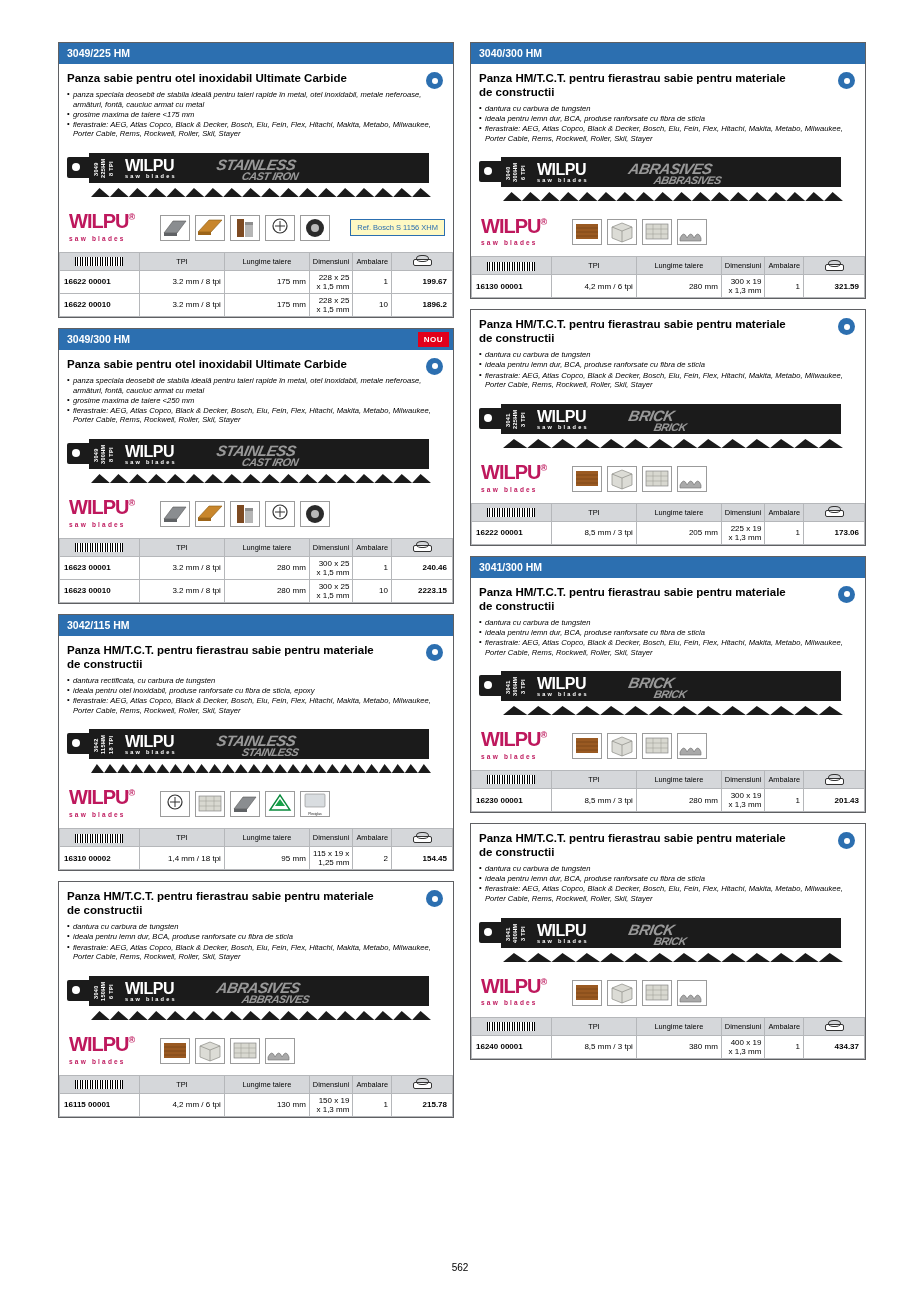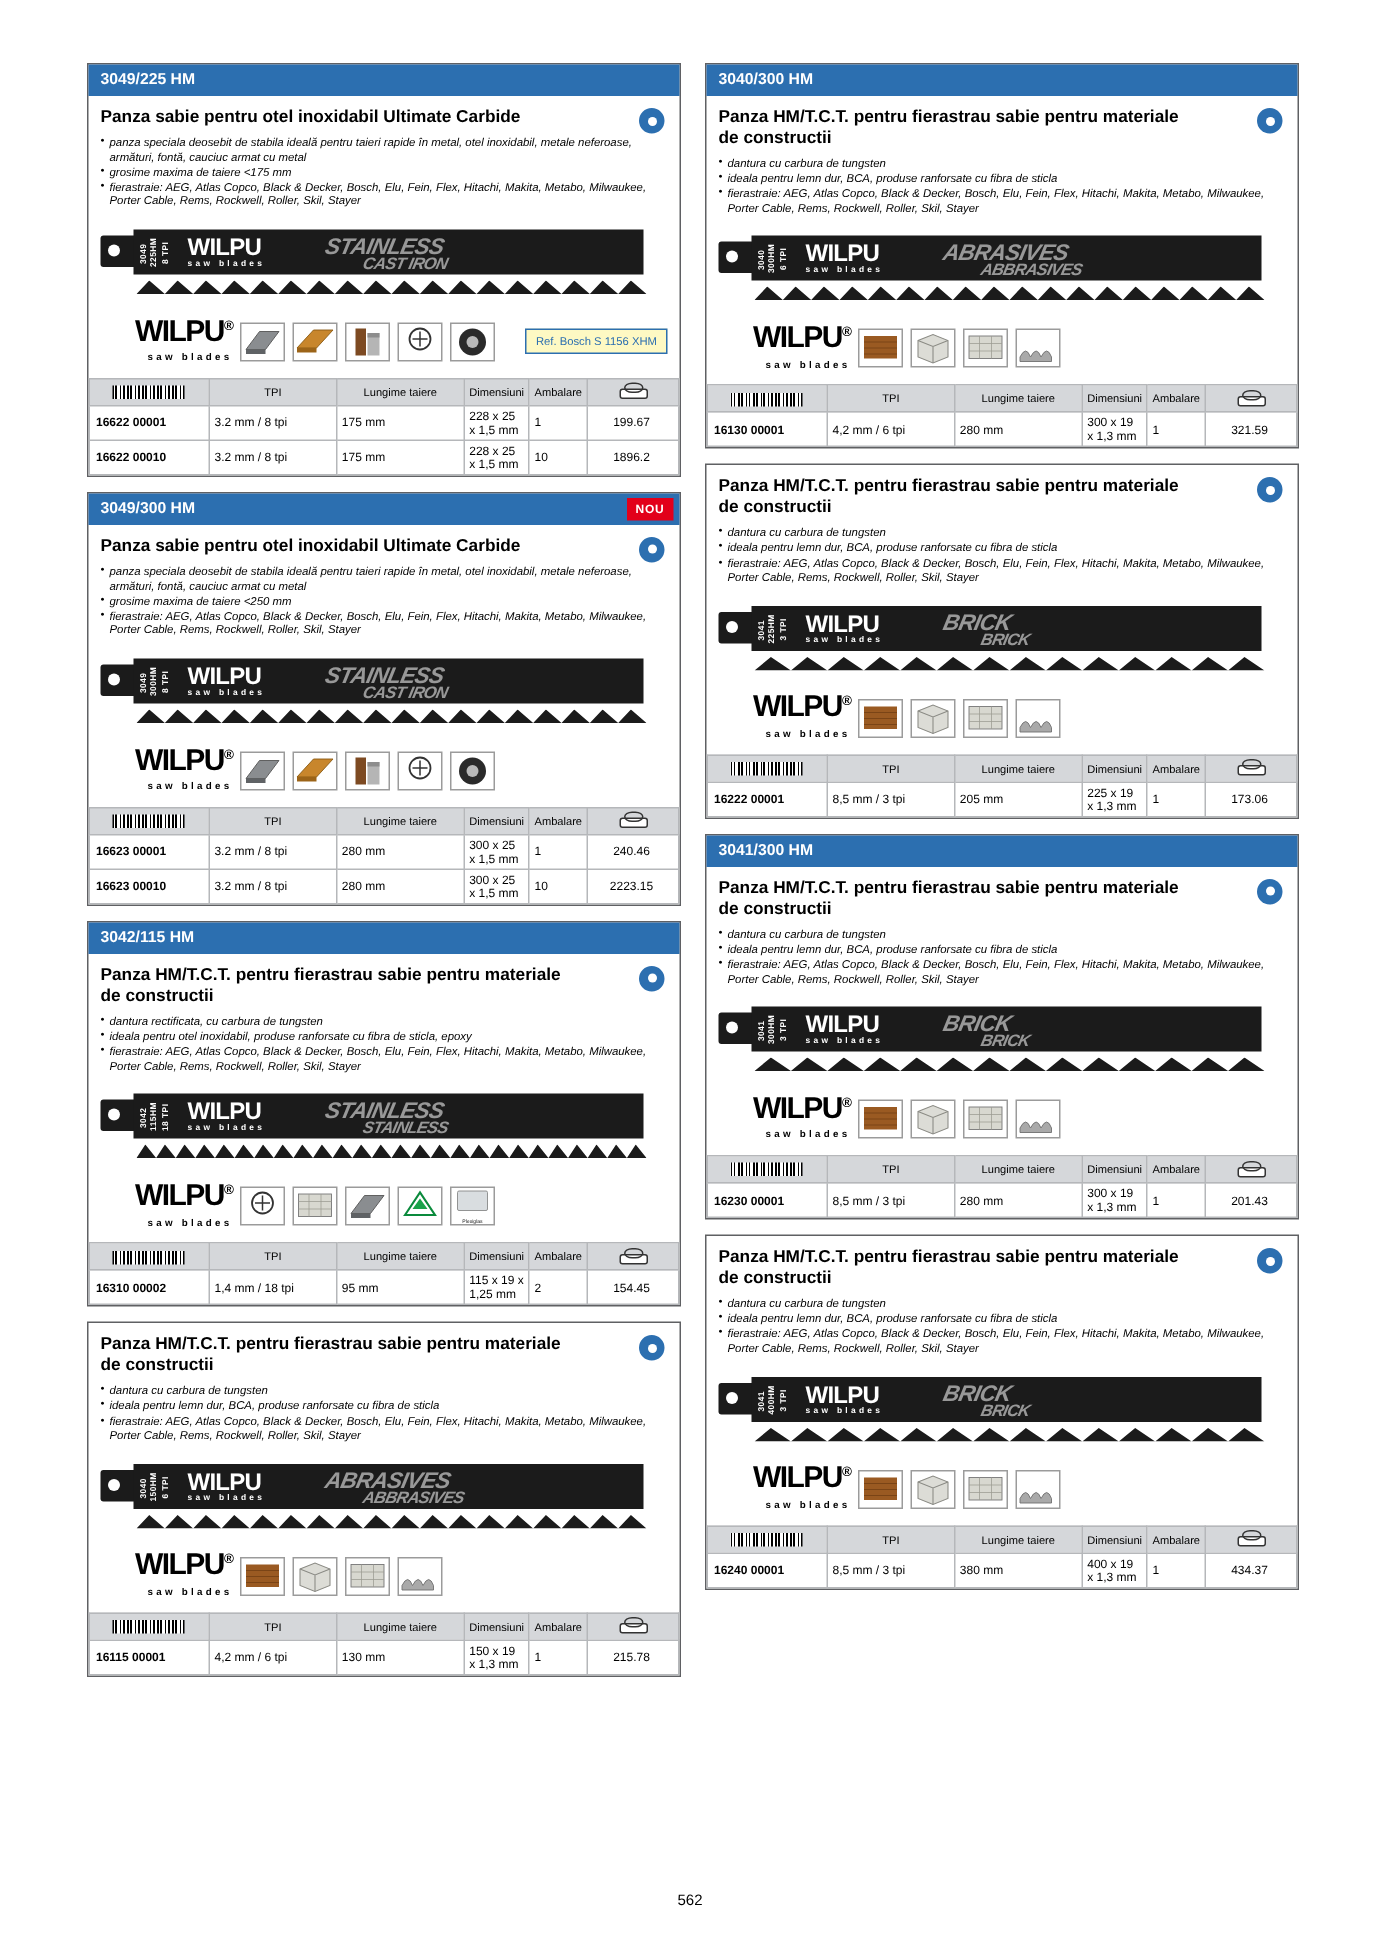--- a/index.html
+++ b/index.html
@@ -152,23 +152,22 @@
     align-items:center;
     gap:5px;
     margin:2px 0 5px 2px;
     height:30px;
   }
   .wilpu-logo{
     font-size:20px;
     font-weight:bold;
     letter-spacing:-1px;
     line-height:17px;
-    color:#000000;
+    color:#be185d;
     width:86px;
-    text-align:right;
   }
   .wilpu-logo sup{font-size:9px;vertical-align:super;}
   .wilpu-logo small{
     display:block;
     font-size:6.5px;
     letter-spacing:2.2px;
     font-weight:bold;
   }
   .picto{
     width:30px;height:26px;
@@ -196,29 +195,29 @@
     font-weight:normal;
     font-size:7.4px;
     padding:2px 3px;
     border:1px solid #b5b7ba;
     text-align:center;
     height:13px;
   }
   table.spec tbody td{
     border:1px solid #b5b7ba;
     padding:2px 3px;
-    text-align:left;
+    text-align:right;
     font-size:8px;
     height:13px;
   }
   table.spec tbody td.code{
     text-align:left;font-weight:bold;padding-left:4px;width:72px;
   }
   table.spec tbody td.price{
-    text-align:center;font-weight:normal;padding-right:5px;width:52px;
+    text-align:right;font-weight:bold;padding-right:5px;width:52px;
   }
   .barcode{
     display:inline-block;
     width:48px;height:9px;
     background:repeating-linear-gradient(90deg,#000 0 1px,#fff 1px 2px,#000 2px 3.2px,#fff 3.2px 5px);
     vertical-align:middle;
   }
   .pack-icon{
     display:inline-block;width:20px;height:10px;position:relative;
   }

